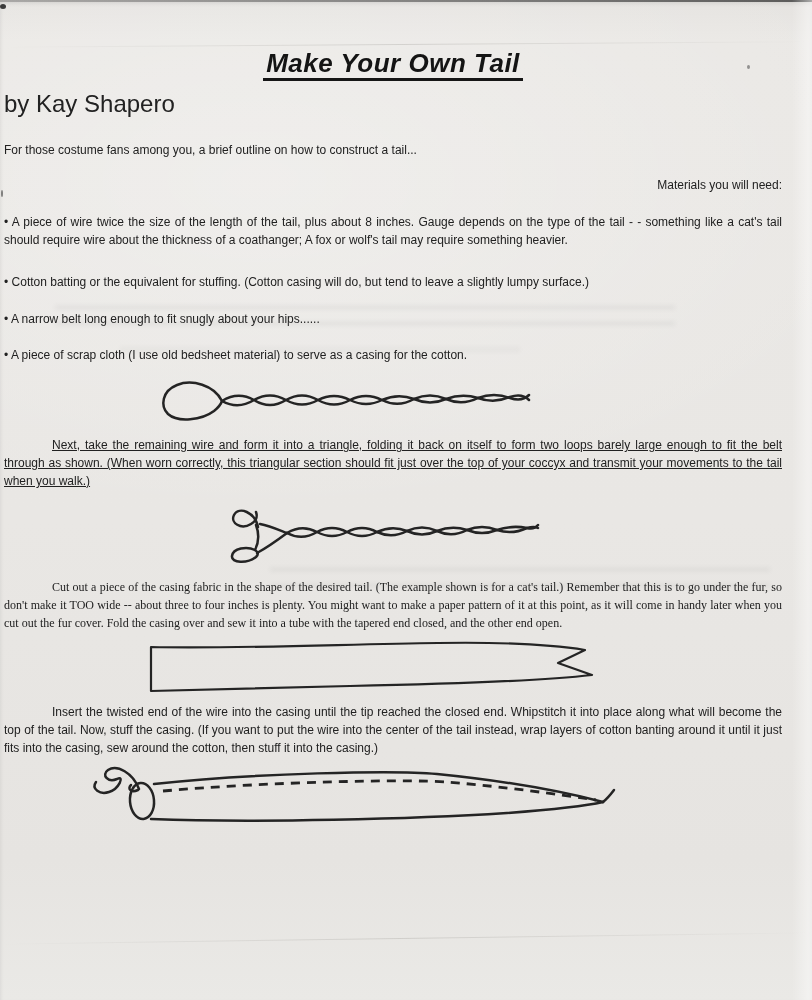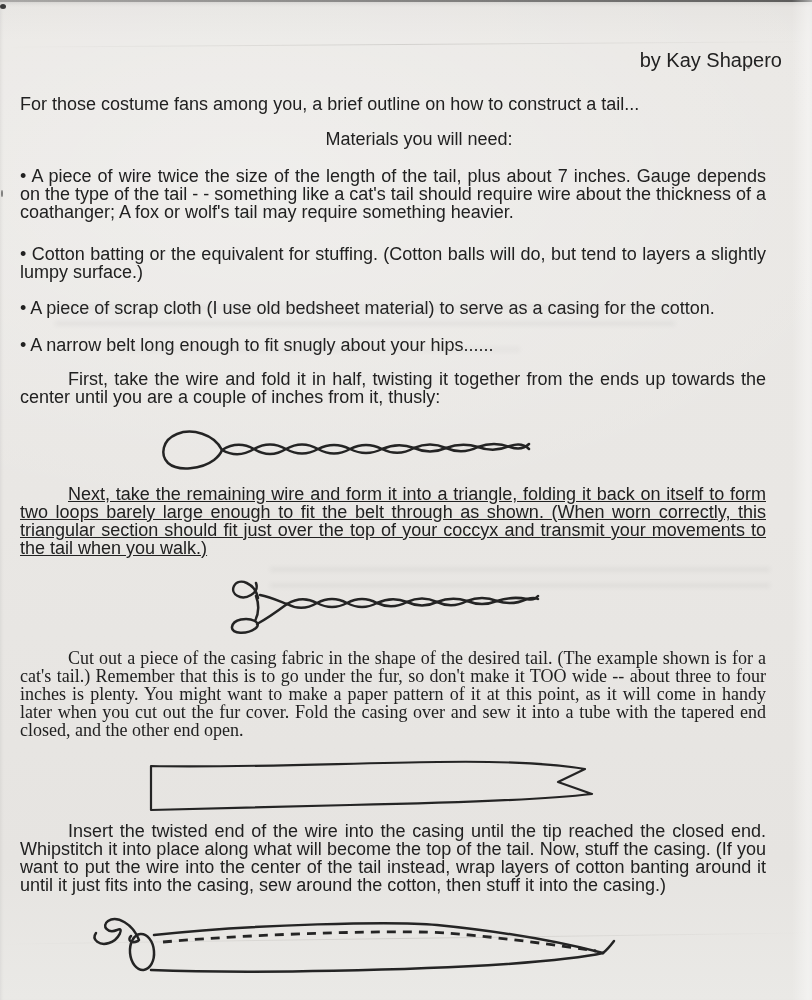--- a/index.html
+++ b/index.html
@@ -22,25 +22,25 @@
   .crease{position:absolute;height:1px;
     background:linear-gradient(90deg, rgba(255,255,255,0), rgba(120,118,112,.22), rgba(255,255,255,0));}
   .ghost{position:absolute;opacity:.07;filter:blur(2px);
     background:repeating-linear-gradient(0deg,#6f6f6f 0 5px, transparent 5px 16px);}
 
   .title-wrap{text-align:center;padding-top:50px;line-height:1;}
   .doc-title{
     display:inline-block;font-weight:bold;font-style:italic;font-size:26px;
     letter-spacing:.5px;border-bottom:3.5px solid #161616;padding:0 3px 2px 3px;color:#141414;
   }
-  .byline{text-align:right;font-size:20px;margin-top:0;color:#222;}
+  .byline{text-align:left;font-size:24px;margin-top:11px;color:#222;}
 
-  p{margin:16px;font-size:18px;line-height:18px;text-align:justify;color:#212121;}
+  p{margin:0;font-size:12px;line-height:18px;text-align:justify;color:#212121;}
   .intro{margin-top:25px;text-align:left;}
-  .materials-heading{margin-top:17px;text-align:center;text-indent:52px;}
+  .materials-heading{margin-top:17px;text-align:right;text-indent:52px;}
   .bullet{margin-top:0;}
   .b1{margin-top:19px;}
   .b2{margin-top:24px;}
   .b3{margin-top:18px;}
   .b4{margin-top:19px;}
   .b5{margin-top:18px;}
   .step{text-indent:48px;}
   .s1{margin-top:13px;}
   .s2{margin-top:8px;text-decoration:underline;}
   .s3{margin-top:6px;font-family:Liberation Serif, serif;}
@@ -64,33 +64,33 @@
   <div class="ghost" style="left:55px;top:296px;width:620px;height:30px;"></div>
   <div class="ghost" style="left:270px;top:556px;width:500px;height:32px;"></div>
   <div class="ghost" style="left:120px;top:338px;width:400px;height:14px;opacity:.05;"></div>
   <div class="crease" style="left:0;top:44px;width:812px;transform:rotate(-.4deg);"></div>
   <div class="crease" style="left:0;top:938px;width:812px;transform:rotate(-.8deg);"></div>
   <div class="speck" style="left:0;top:4px;width:6px;height:5px;"></div>
   <div class="speck" style="left:747px;top:65px;width:3px;height:4px;opacity:.5;"></div>
   <div class="speck" style="left:1px;top:190px;width:2px;height:7px;opacity:.6;"></div>
 
   <div class="title-wrap">
+    <span class="doc-title">Make Your Own Tail</span>
     <div class="byline">by Kay Shapero</div>
   </div>
 
   <p class="intro">For those costume fans among you, a brief outline on how to construct a tail...</p>
 
   <p class="materials-heading">Materials you will need:</p>
 
-  <p class="bullet b1"><span>• </span><span>A piece of wire twice the size of the length of the tail, plus about 7 inches.  Gauge depends on the type of the tail - - something like a cat's tail should require wire about the thickness of a coathanger;  A fox or wolf's tail may require something heavier.</span></p>
-  <p class="bullet b2"><span>• </span><span>Cotton batting or the equivalent for stuffing. (Cotton balls will do, but tend to layers a slightly lumpy surface.)</span></p>
+  <p class="bullet b1"><span>• </span><span>A piece of wire twice the size of the length of the tail, plus about 8 inches.  Gauge depends on the type of the tail - - something like a cat's tail should require wire about the thickness of a coathanger;  A fox or wolf's tail may require something heavier.</span></p>
+  <p class="bullet b2"><span>• </span><span>Cotton batting or the equivalent for stuffing. (Cotton casing will do, but tend to leave a slightly lumpy surface.)</span></p>
+  <p class="bullet b4"><span>• </span><span>A narrow belt long enough to fit snugly about your hips......</span></p>
   <p class="bullet b3"><span>• </span><span>A piece of scrap cloth  (I use old bedsheet material)  to serve as a casing for the cotton.</span></p>
-  <p class="bullet b4"><span>• </span><span>A narrow belt long enough to fit snugly about your hips......</span></p>
 
-  <p class="step s1">First, take the wire and fold it in half, twisting it together from the ends up towards the center until you are a couple of inches from it, thusly:</p>
 
   <svg class="figure fig1" width="400" height="55" viewBox="0 0 400 55">
     <path class="ink" d="M72,28 C64,12 42,6 27,12 C12,18 10,33 18,41 C28,50 52,47 64,38 C69,34 71,31 72,28 Z"></path>
     <path class="ink" d="M72,28 Q88,18 104,27 Q120,37 136,27 Q152,18 168,27 Q184,36 200,27 Q216,19 232,27 Q248,35 264,26 Q280,19 296,26 Q312,33 328,25 Q344,19 360,25 Q372,29 379,22"></path>
     <path class="ink" d="M72,28 Q88,37 104,27 Q120,18 136,27 Q152,36 168,27 Q184,19 200,27 Q216,35 232,27 Q248,20 264,26 Q280,33 296,26 Q312,20 328,25 Q344,31 360,24 Q372,20 379,27"></path>
   </svg>
 
   <p class="step s2">Next, take the remaining wire and form it into a triangle, folding it back on itself to form two loops barely large enough to fit the belt through as shown. (When worn correctly, this triangular section should fit just over the top of your coccyx and transmit your movements to the tail when you walk.)</p>
 
   <svg class="figure fig2" width="330" height="70" viewBox="0 0 330 70">

